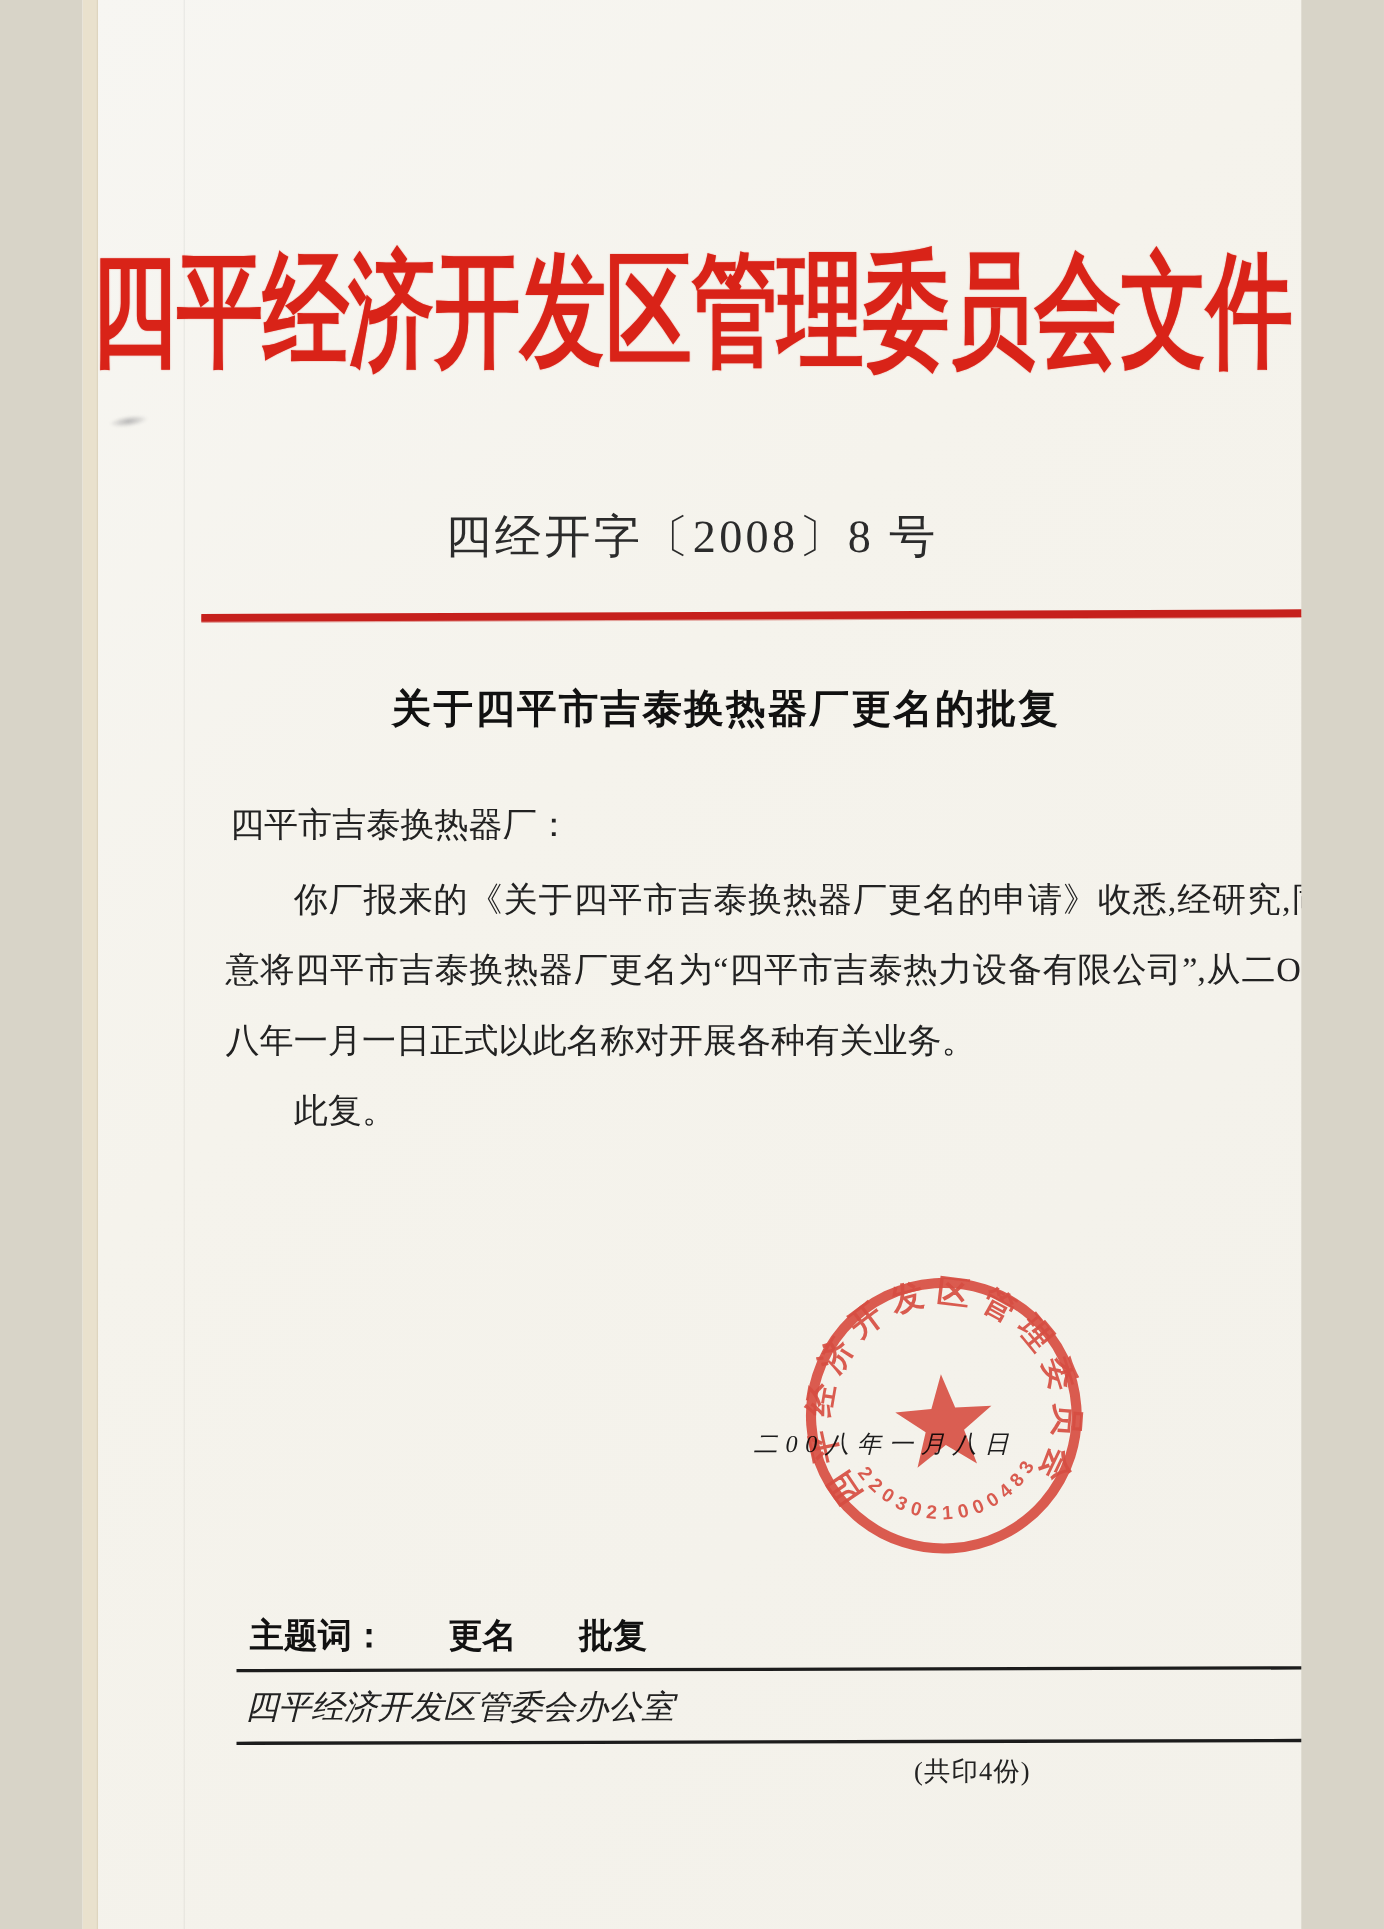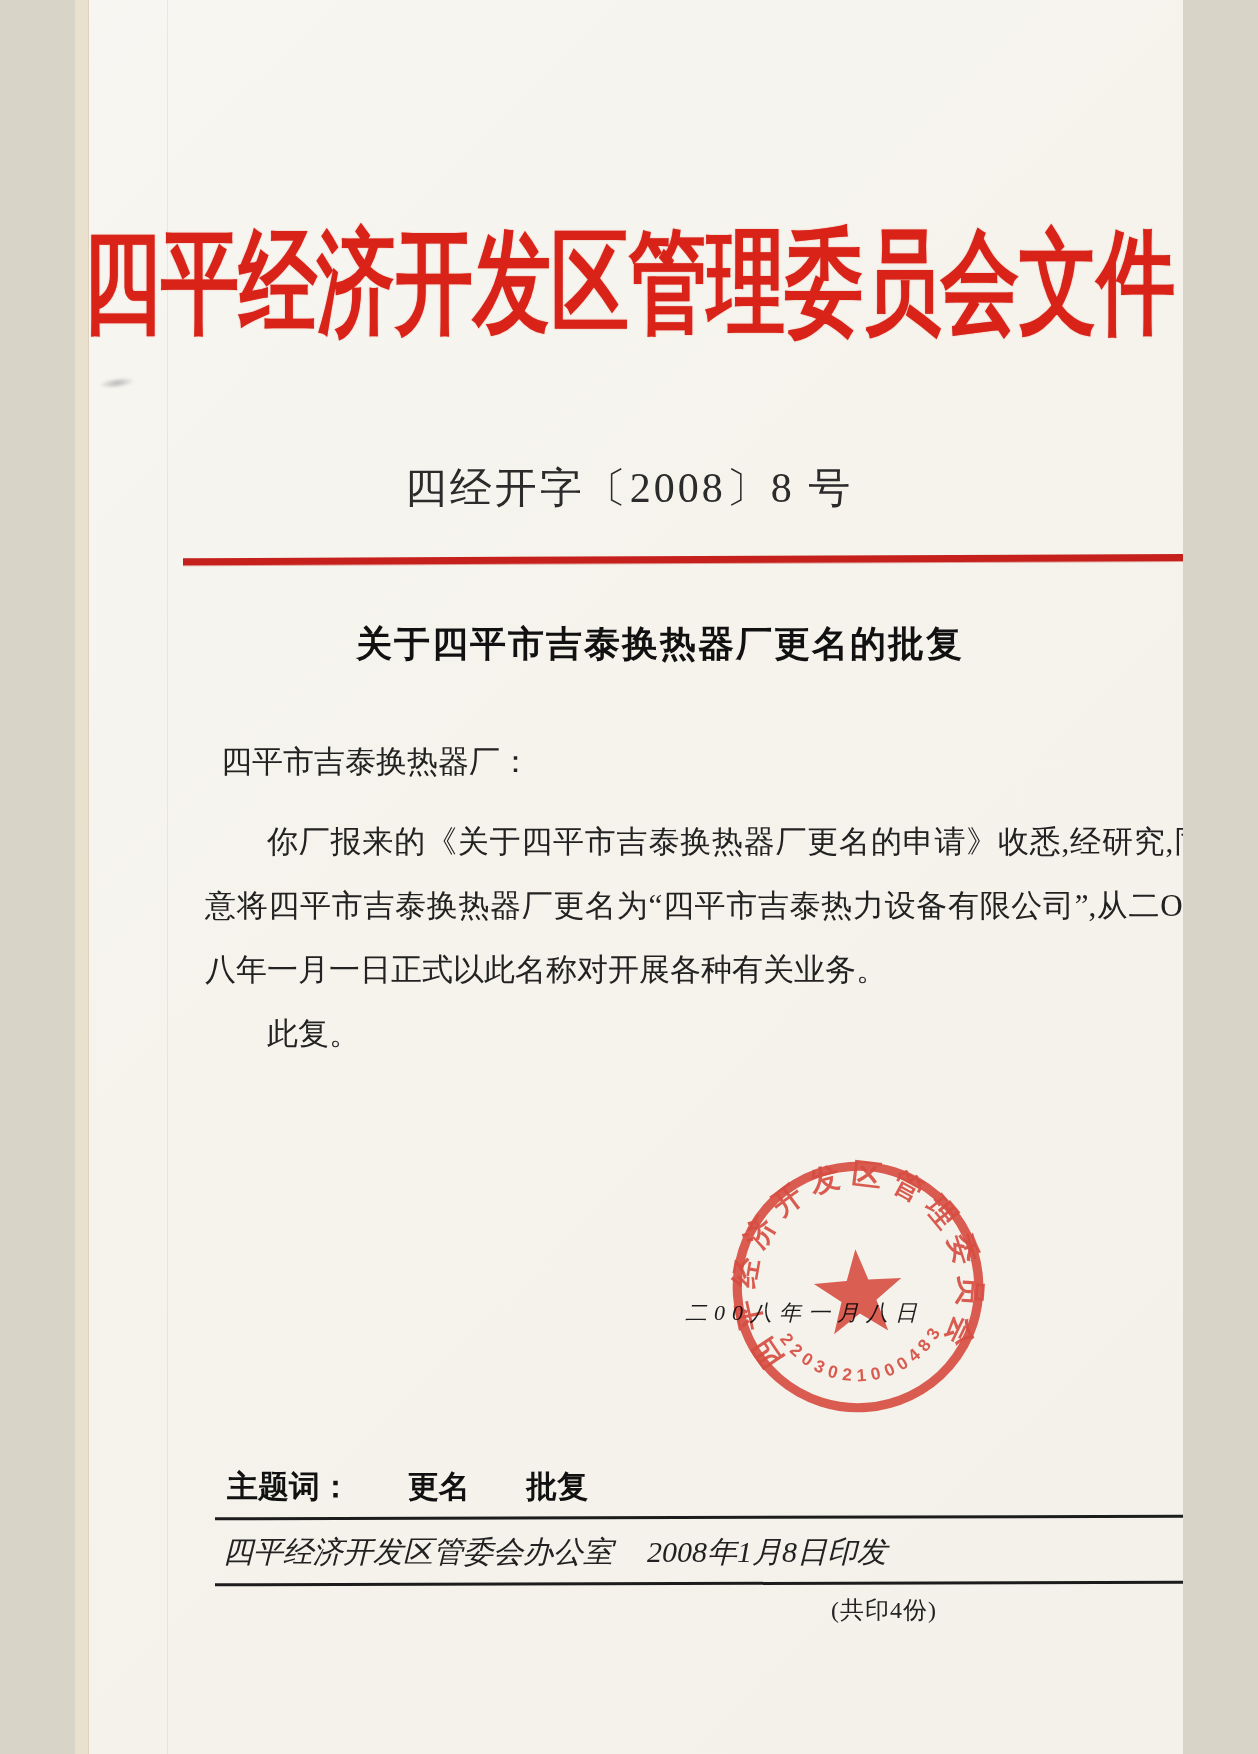--- a/index.html
+++ b/index.html
@@ -55,21 +55,21 @@
     text-align:center;font-size:36px;font-weight:bold;color:#111;
     font-family:"Liberation Sans","DejaVu Sans",sans-serif;
     letter-spacing:2px;
     margin-left:31px;
   }
   .body-block{
     position:absolute;left:130px;top:714px;width:1000px;
     font-size:31px;line-height:64px;color:#222;
     text-align:justify;
   }
-  .body-block .salutation{margin:16px;}
+  .body-block .salutation{margin:4px;}
   .body-block p{margin:0;text-indent:2em;}
   .date-line{
     position:absolute;left:610px;top:1298px;
     font-size:22px;letter-spacing:7px;color:#1c1c1c;z-index:1;
     white-space:nowrap;
     font-style:italic;
   }
   .seal{
     position:absolute;left:650px;top:1154px;width:266px;height:266px;z-index:2;
     opacity:.88;mix-blend-mode:multiply;transform:rotate(-4deg);
@@ -142,20 +142,19 @@
   <div class="footer-keywords">
     <span>主题词：</span>
     <span class="kw">更名</span>
     <span class="kw">批复</span>
   </div>
 
   <div class="footer-rule-1"></div>
 
   <div class="footer-issue-row">
     <span>四平经济开发区管委会办公室</span>
-    <span>2008年1月8日印发</span>
   </div>
 
   <div class="footer-rule-2"></div>
 
   <div class="footer-copies">(共印4份)</div>
 
 </div>
 
 </body></html>

